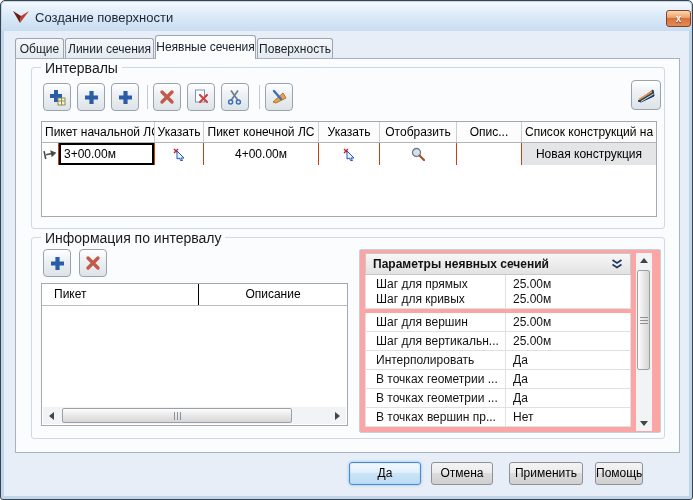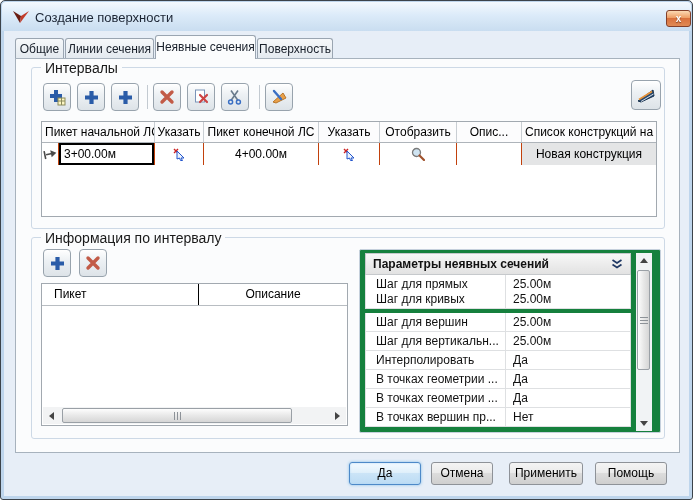--- a/index.html
+++ b/index.html
@@ -94,21 +94,21 @@
     border:1px solid #9aa0a6; border-radius:2px;
     background:linear-gradient(180deg,#fdfdfd,#e8e8e8 50%,#d6d6d6);
     display:flex; align-items:center; justify-content:center; gap:2px;
   }
   .grip-v { width:1px; height:8px; background:#8d9298; }
   .grip-h { width:8px; height:1px; background:#8d9298; }
   .tri { width:0; height:0; }
   
   .ppanel {
     position:absolute; left:358px; top:248px; width:302px; height:184px;
-    background:#15803d; border:1px solid #c5d0dc; border-radius:2px;
+    background:#fca5a5; border:1px solid #c5d0dc; border-radius:2px;
   }
   .phead {
     position:absolute; left:5px; top:3px; width:266px; height:22px;
     background:linear-gradient(180deg,#f7f7f7,#e2e2e2);
     border:1px solid #c6c9cc; font-size:12px; font-weight:bold; color:#111;
     line-height:20px; padding-left:7px;
   }
   .prow {
     position:absolute; left:5px; width:266px; height:19px;
     border-bottom:1px solid #dee0e2; border-left:1px solid #dee0e2; border-right:1px solid #dee0e2;
@@ -384,15 +384,15 @@
       </div>
       <div class="vs-arrow" style="bottom:0;">
         <div class="tri" style="border-left:4px solid transparent; border-right:4px solid transparent; border-top:5px solid #444;"></div>
       </div>
     </div>
   </div>
 
   <div class="fbtn default" style="left:348px; width:72px;">Да</div>
   <div class="fbtn" style="left:430px; width:62px;">Отмена</div>
   <div class="fbtn" style="left:508px; width:74px;">Применить</div>
-  <div class="fbtn" style="left:594px; width:72px;">Помощь</div>
+  <div class="fbtn" style="left:594px; width:48px;">Помощь</div>
 
 </div>
 
 </body></html>

